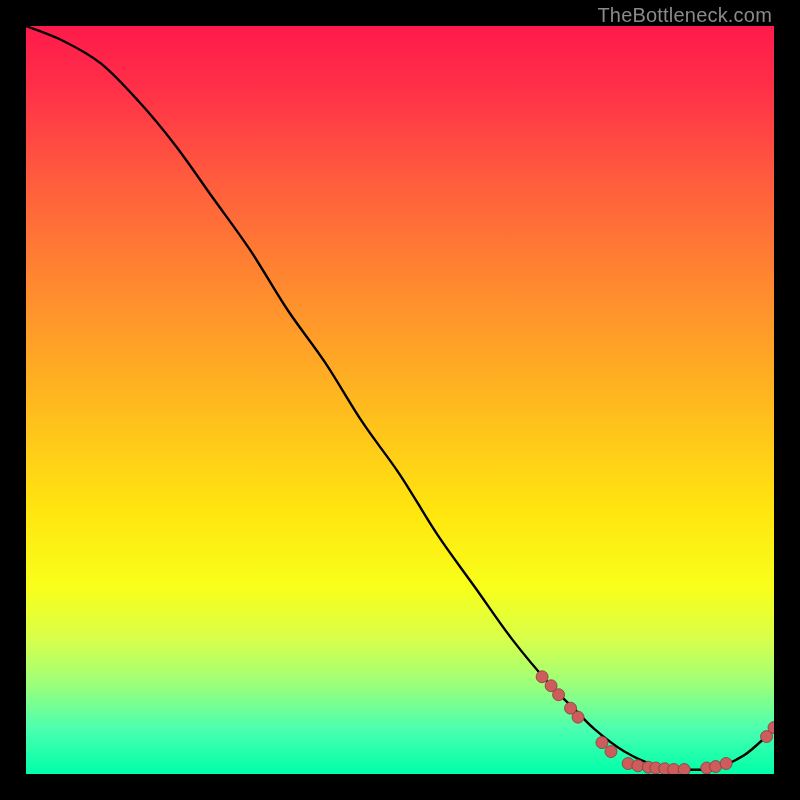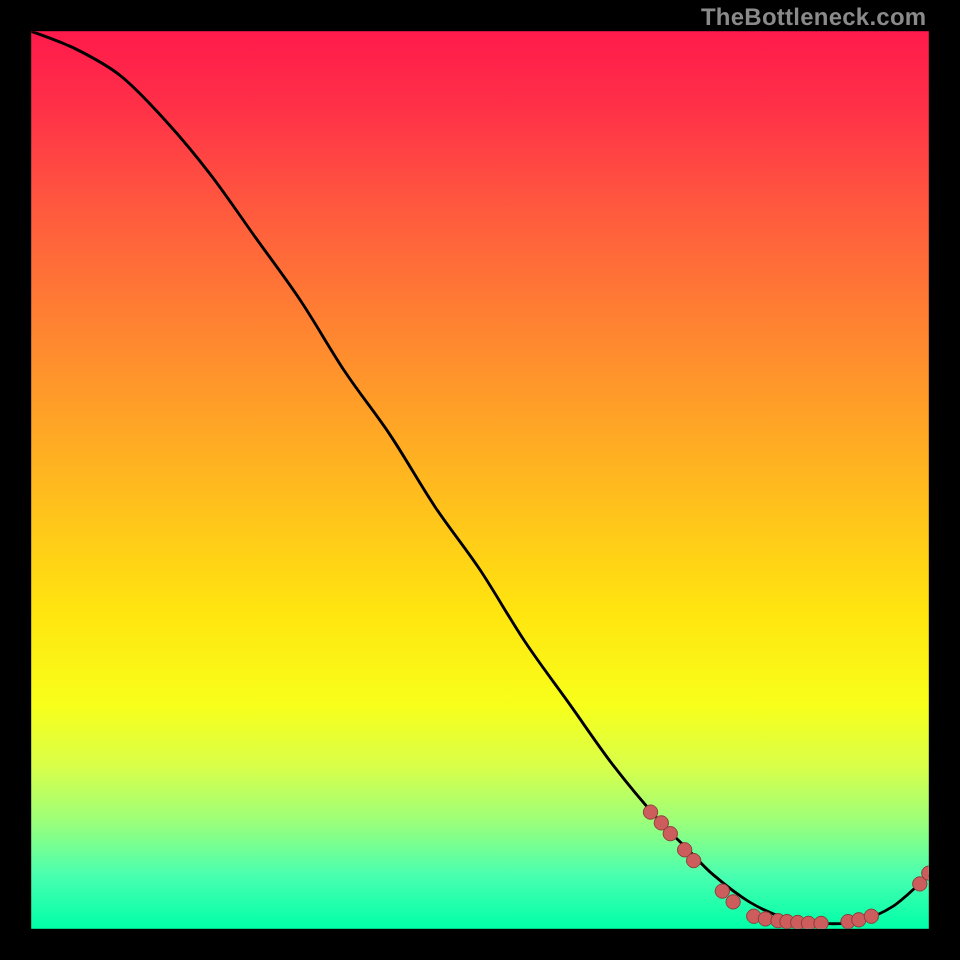--- a/index.html
+++ b/index.html
@@ -46,21 +46,21 @@
     top: 0;
     width: 748px;
     height: 748px;
   }
   .watermark {
     position: absolute;
     top: 4px;
     right: 28px;
     font-family: Arial, Helvetica, sans-serif;
     font-size: 20px;
-    font-weight: 700;
+    font-weight: 400;
     color: #8a8a8a;
     letter-spacing: 0.2px;
   }
 </style>
 </head>
 <body>
 
 <div class="watermark">TheBottleneck.com</div>
 
 <div class="frame">

